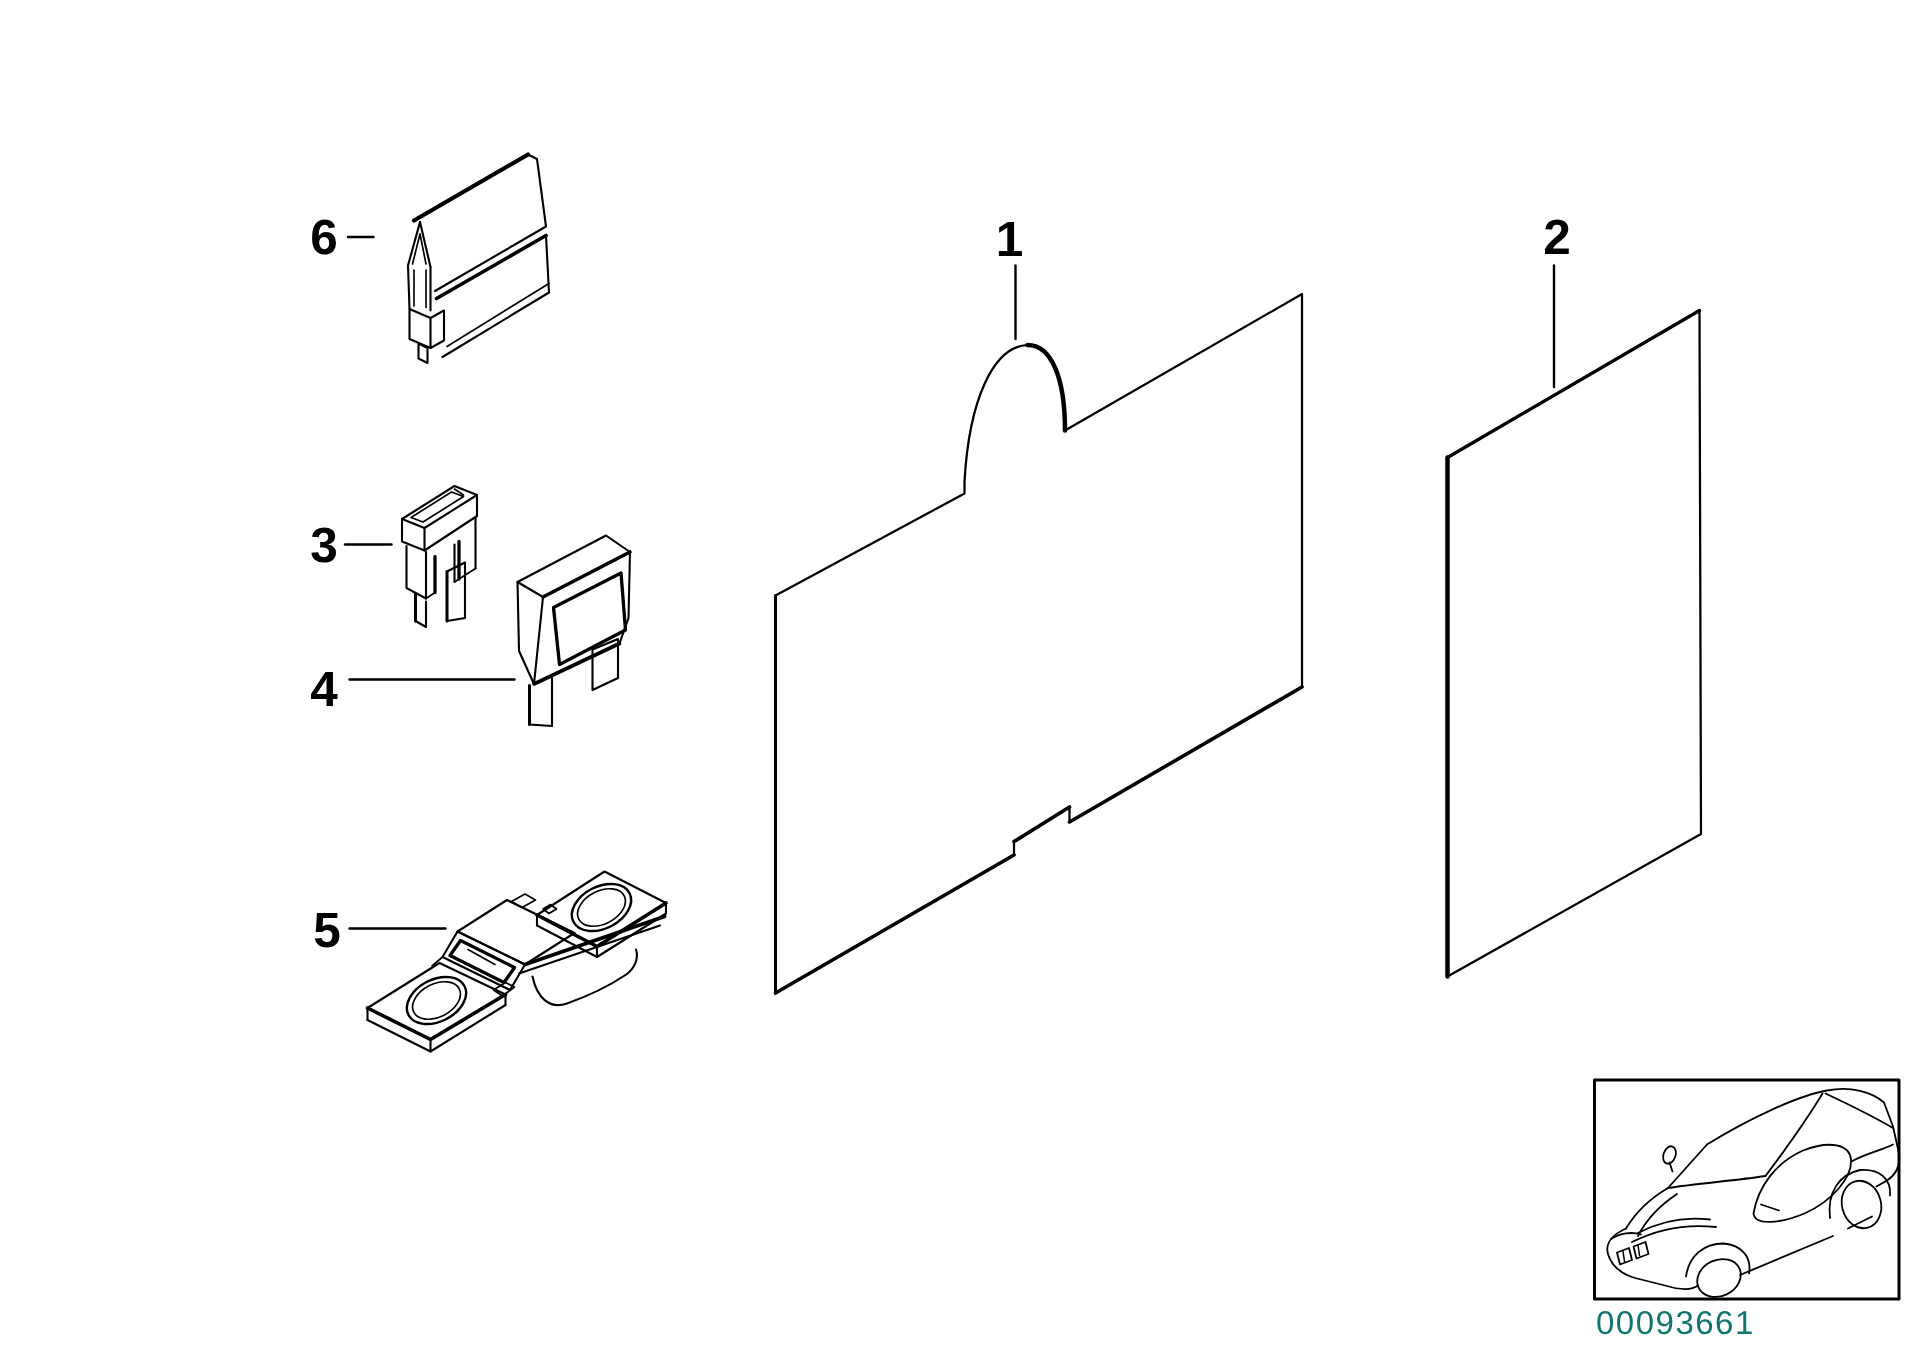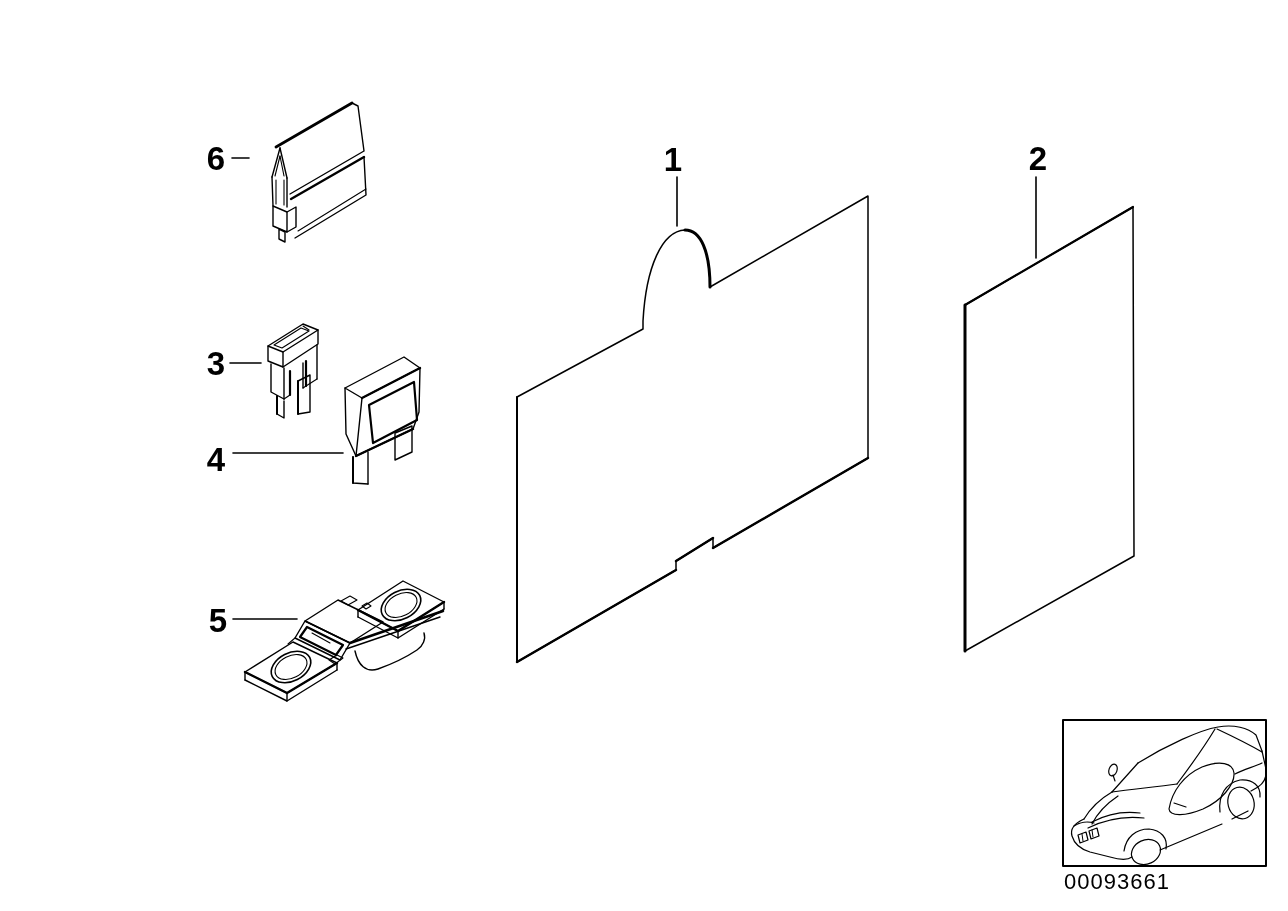--- a/index.html
+++ b/index.html
@@ -19,21 +19,21 @@
     color:#000000;
     line-height:1;
     cursor:pointer;
     user-select:none;
   }
   .imgnum{
     position:absolute;
     left:1064px;top:869px;
     font-size:22px;
     letter-spacing:1px;
-    color:#000000;
+    color:#0f766e;
   }
   svg *{vector-effect:non-scaling-stroke;}
 </style>
 </head>
 <body>
 
 <div id="stage">
 
   <svg id="drawing" width="1288" height="911" viewBox="0 0 1288 911" fill="none" stroke="#000000" stroke-width="1.4" stroke-linecap="round" stroke-linejoin="round">
 

